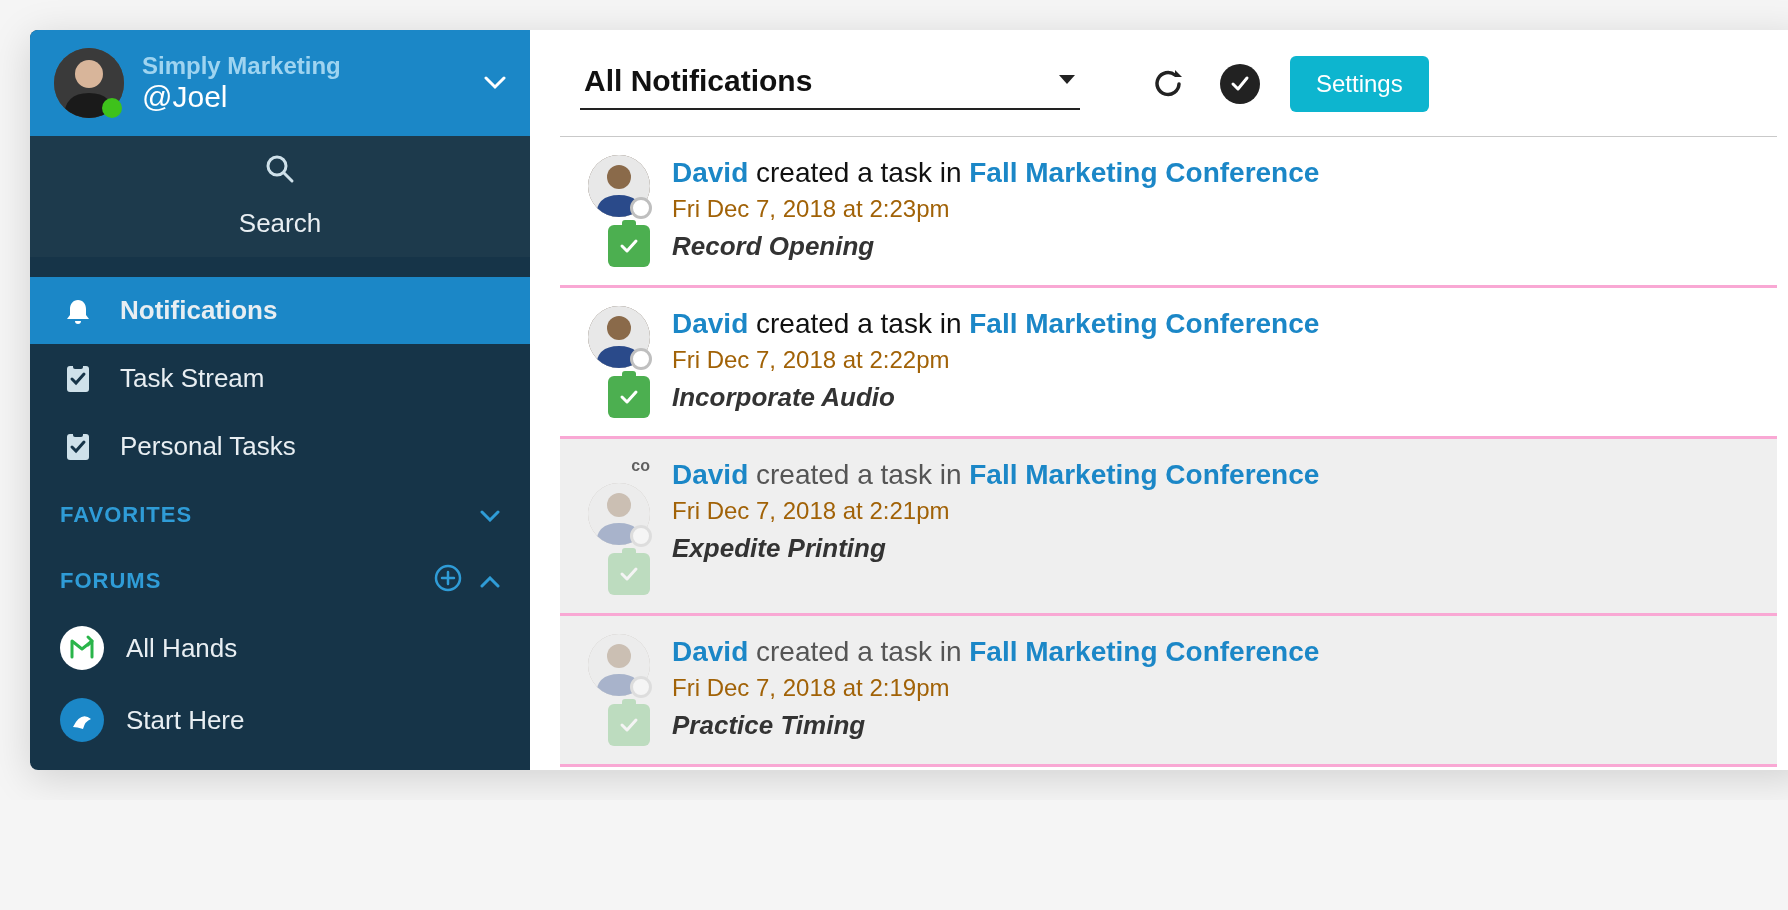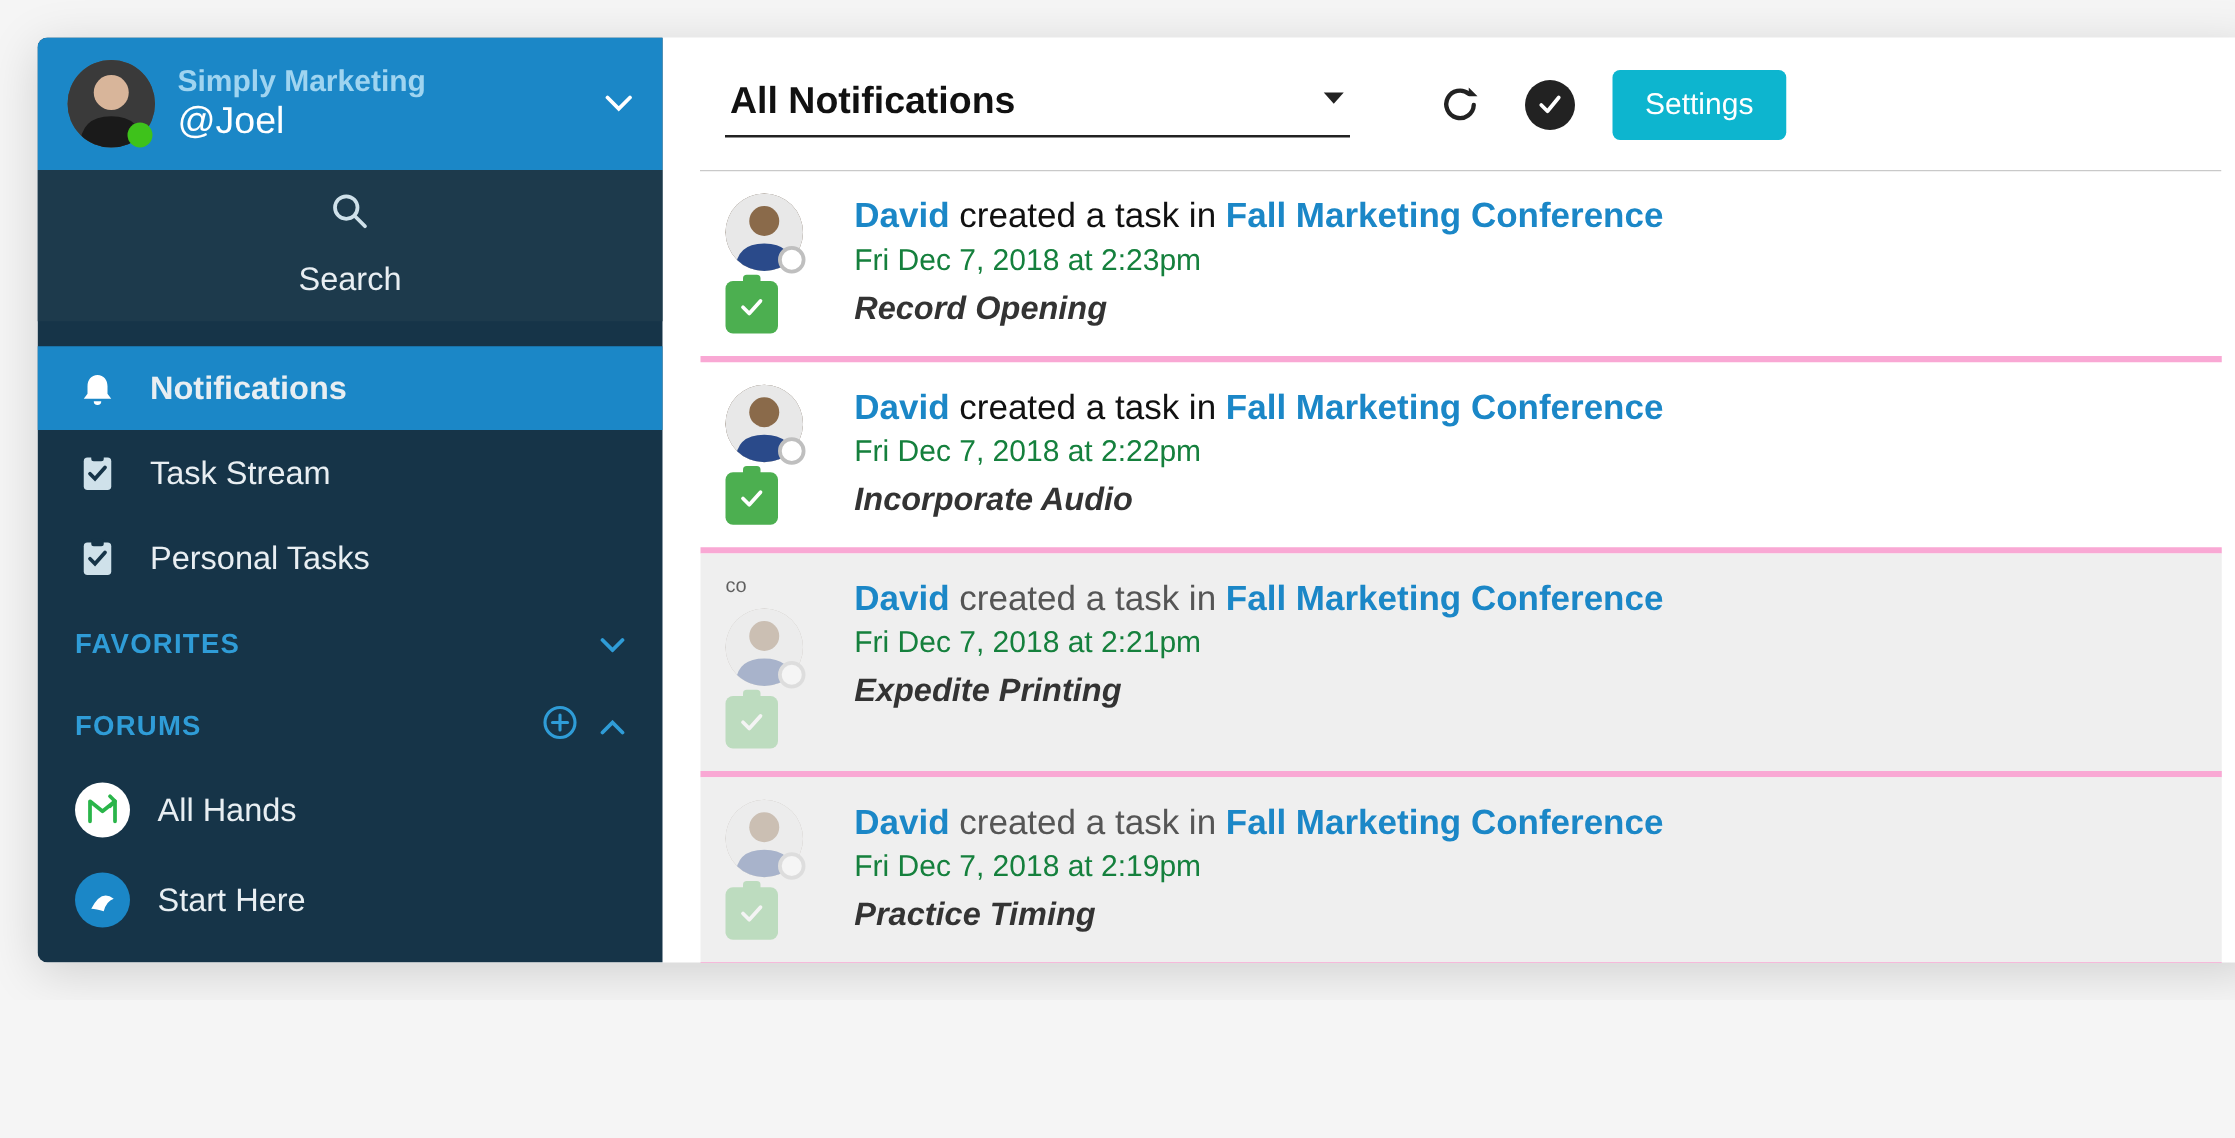--- a/index.html
+++ b/index.html
@@ -143,32 +143,33 @@
     padding: 14px 26px;
     font-size: 24px;
     border-radius: 6px;
     font-weight: 500;
     cursor: pointer;
   }
   .divider { height: 1px; background: #c9c9c9; margin: 14px 30px 0 30px; }
   .list { overflow-y: auto; flex: 1; padding: 0 30px 0 30px; }
   .notif {
     display: flex;
-    gap: 33px;
+    gap: 22px;
     padding: 18px 20px 18px 20px;
-    border-bottom: 5px solid #f9a8d4;
+    border-bottom: 3px solid #f9a8d4;
   }
   .notif.read { background: #efefef; }
   .notif-left {
     width: 70px;
     display: flex;
     flex-direction: column;
-    align-items: flex-start;
+    align-items: flex-end;
     gap: 8px;
     flex-shrink: 0;
+    font-weight: bold;
   }
   .avatar-small {
     width: 62px; height: 62px;
     border-radius: 50%;
     background: #6b5b4b;
     position: relative;
   }
   .avatar-small svg { border-radius:50%; }
   .avatar-ring {
     position: absolute;
@@ -192,21 +193,21 @@
     top:-5px; left:50%;
     transform:translateX(-50%);
     width:14px; height:8px;
     background:#4caf50;
     border-radius:3px 3px 0 0;
   }
   .task-badge.faded::before{ background:#4caf50; }
   .notif-body { flex: 1; }
   .notif-title { font-size: 28px; color: #111; line-height: 1.3; }
   .notif-title .actor, .notif-title .target { color: #1b87c7; font-weight: 600; }
-  .notif-time { font-size: 24px; color: #15803d; margin-top: 4px; }
+  .notif-time { font-size: 24px; color: #a16207; margin-top: 4px; }
   .notif-task { font-size: 26px; color: #333; font-style: italic; font-weight: 600; margin-top: 8px; }
   .notif.read .avatar-small, .notif.read .notif-left { opacity: 0.6; }
   .notif.read .notif-title { color: #555; }
 </style>
 </head>
 <body>
 
 <div class="app">
 
   <aside class="sidebar">

